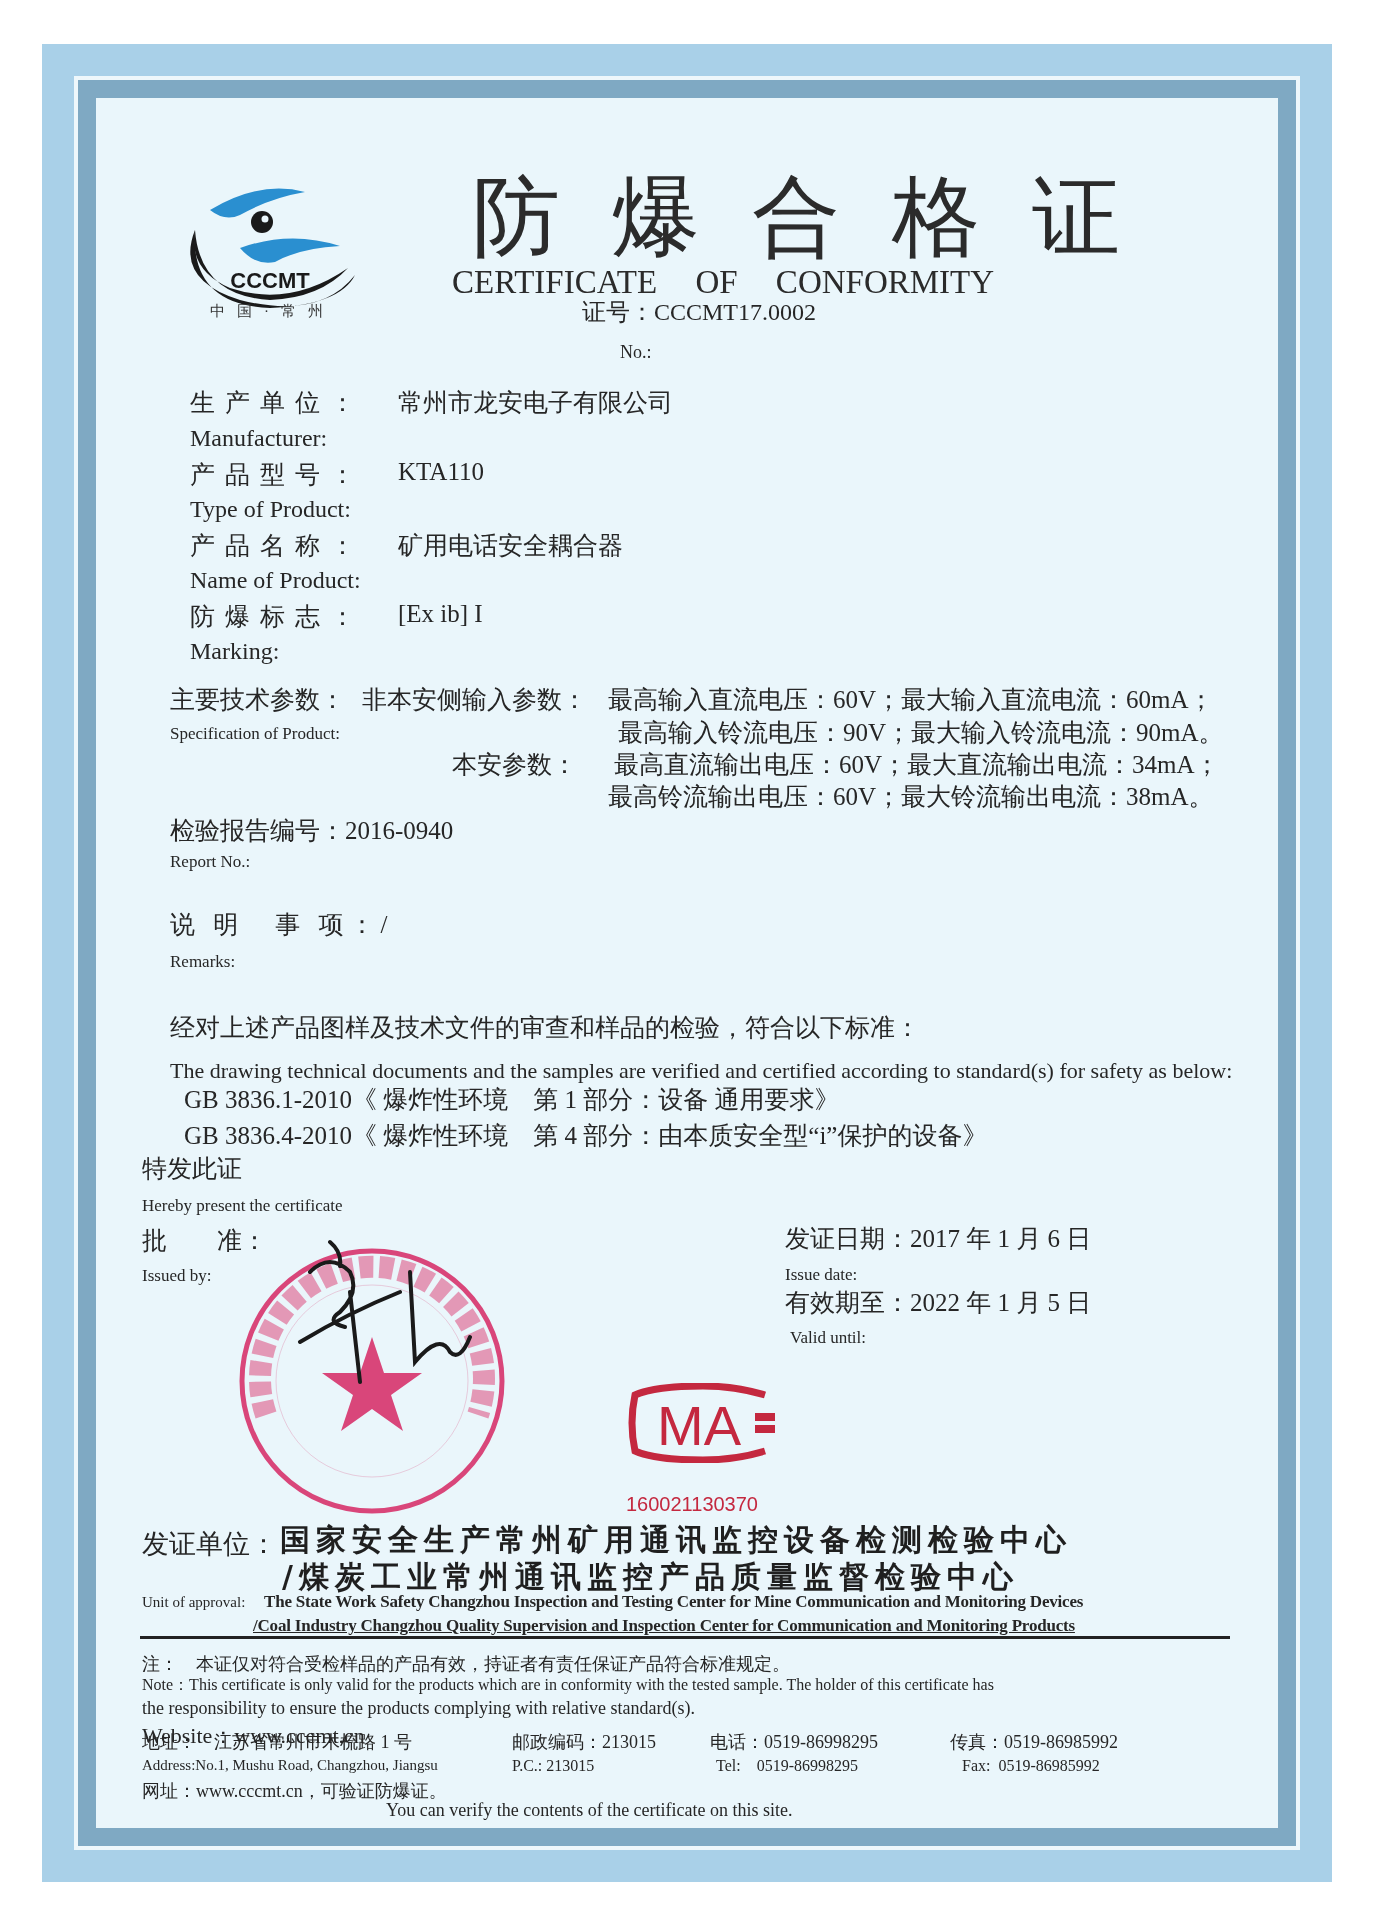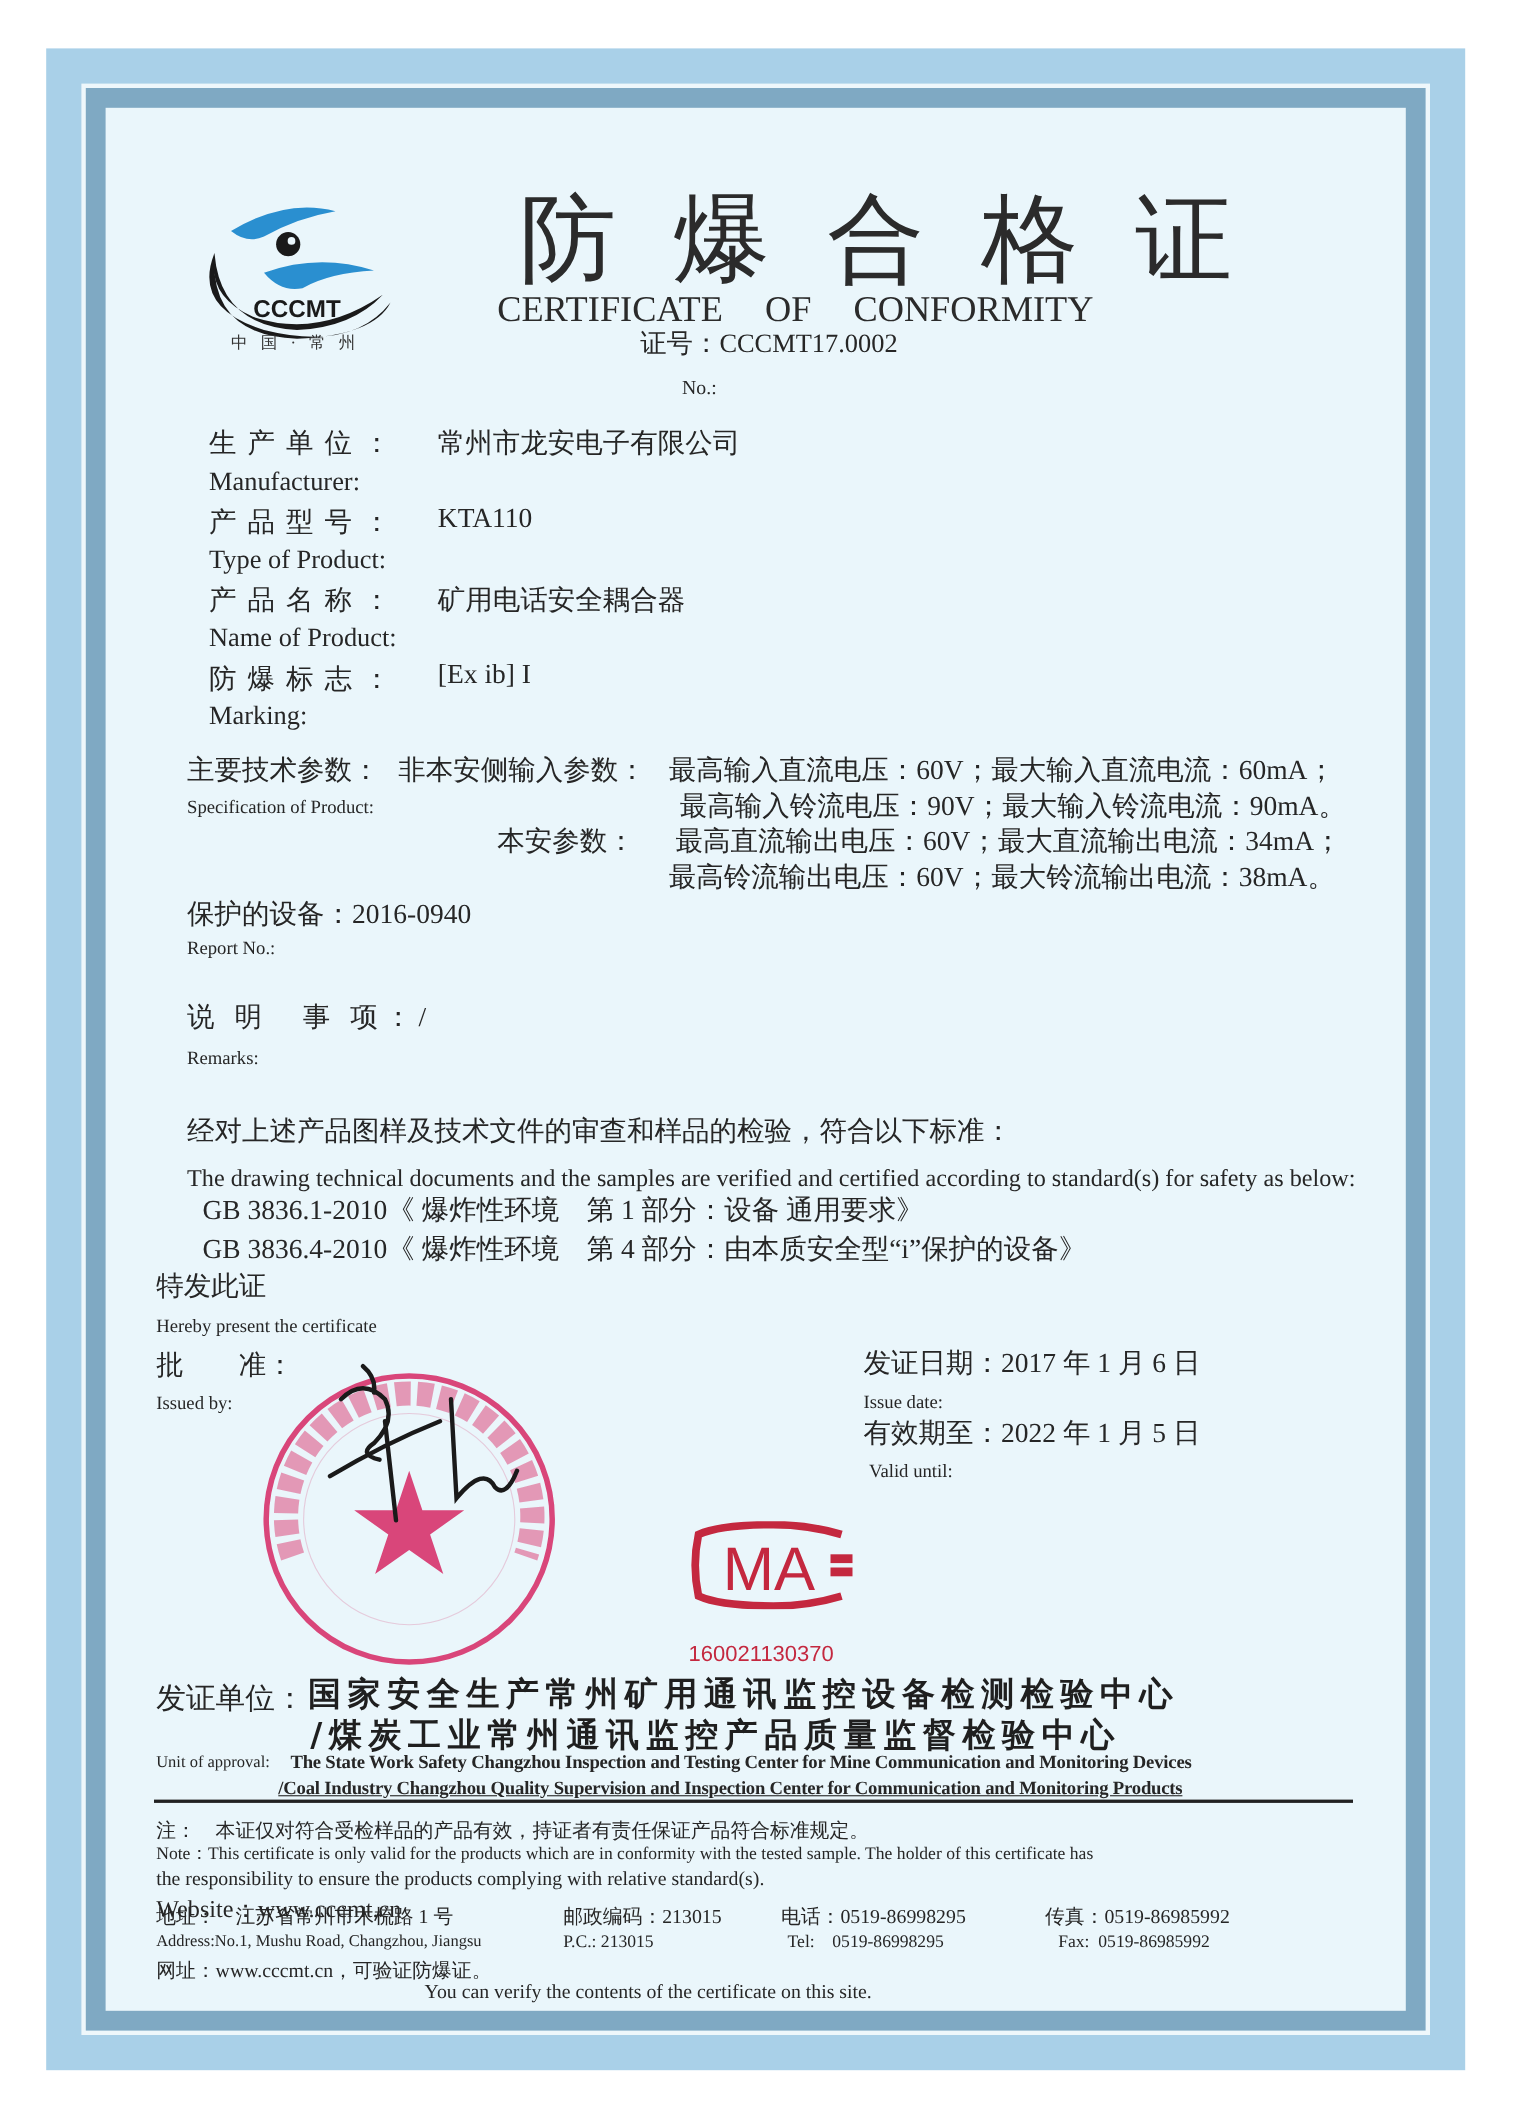--- a/index.html
+++ b/index.html
@@ -95,21 +95,21 @@
 <div class="abs spec" style="left:170px; top:683px;">主要技术参数：</div>
 <div class="abs spec" style="left:362px; top:683px;">非本安侧输入参数：</div>
 <div class="abs spec" style="left:608px; top:683px;">最高输入直流电压：60V；最大输入直流电流：60mA；</div>
 <div class="abs spec-en" style="left:170px; top:724px;">Specification of Product:</div>
 <div class="abs spec" style="left:618px; top:716px;">最高输入铃流电压：90V；最大输入铃流电流：90mA。</div>
 <div class="abs spec" style="left:452px; top:748px;">本安参数：</div>
 <div class="abs spec" style="left:614px; top:748px;">最高直流输出电压：60V；最大直流输出电流：34mA；</div>
 <div class="abs spec" style="left:608px; top:780px;">最高铃流输出电压：60V；最大铃流输出电流：38mA。</div>
 
 <div class="abs spec" style="left:170px; top:814px;">
-  <span>保护的设备：</span><span>2016-0940</span>
+  <span>检验报告编号：</span><span>2016-0940</span>
 </div>
 <div class="abs spec-en" style="left:170px; top:852px;">Report No.:</div>
 
 <div class="abs spec" style="left:170px; top:908px; letter-spacing:6px;">
   <span>说 明　事 项：</span><span>/</span>
 </div>
 <div class="abs spec-en" style="left:170px; top:952px;">Remarks:</div>
 
 <div class="abs spec" style="left:170px; top:1011px;">经对上述产品图样及技术文件的审查和样品的检验，符合以下标准：</div>
 <div class="abs spec-en" style="left:170px; top:1058px; font-size:22px;">The drawing technical documents and the samples are verified and certified according to standard(s) for safety as below:</div>

